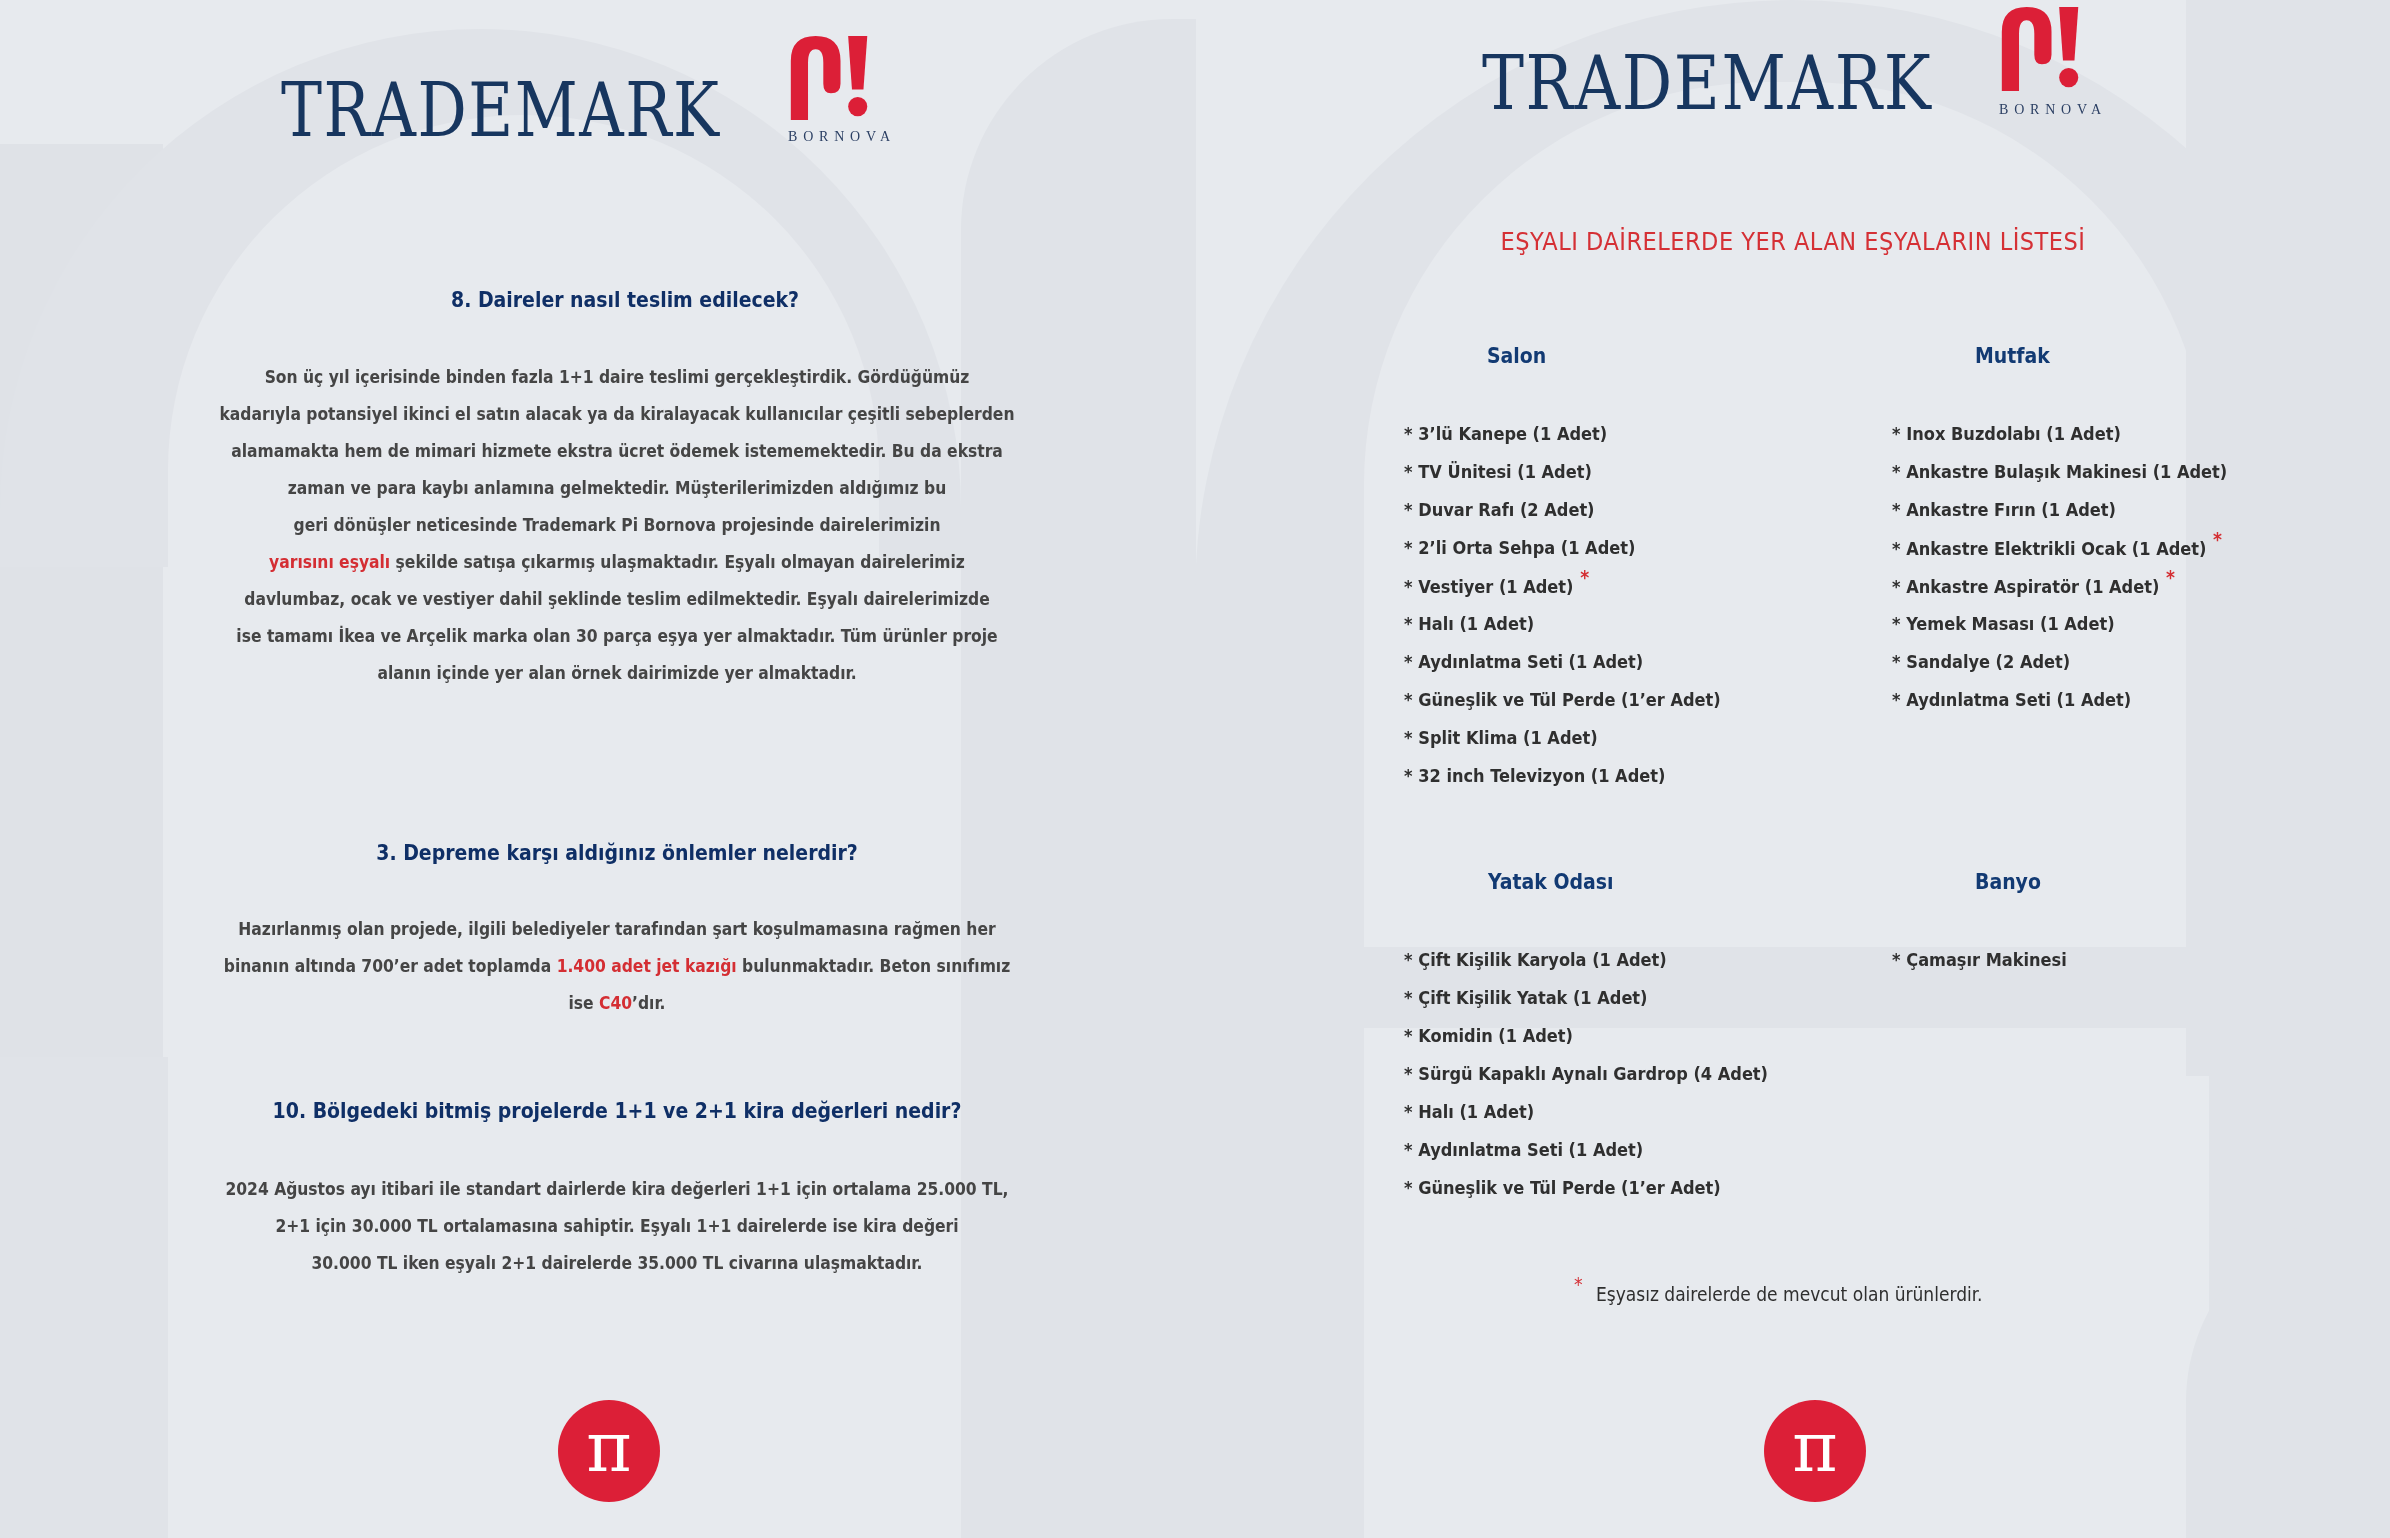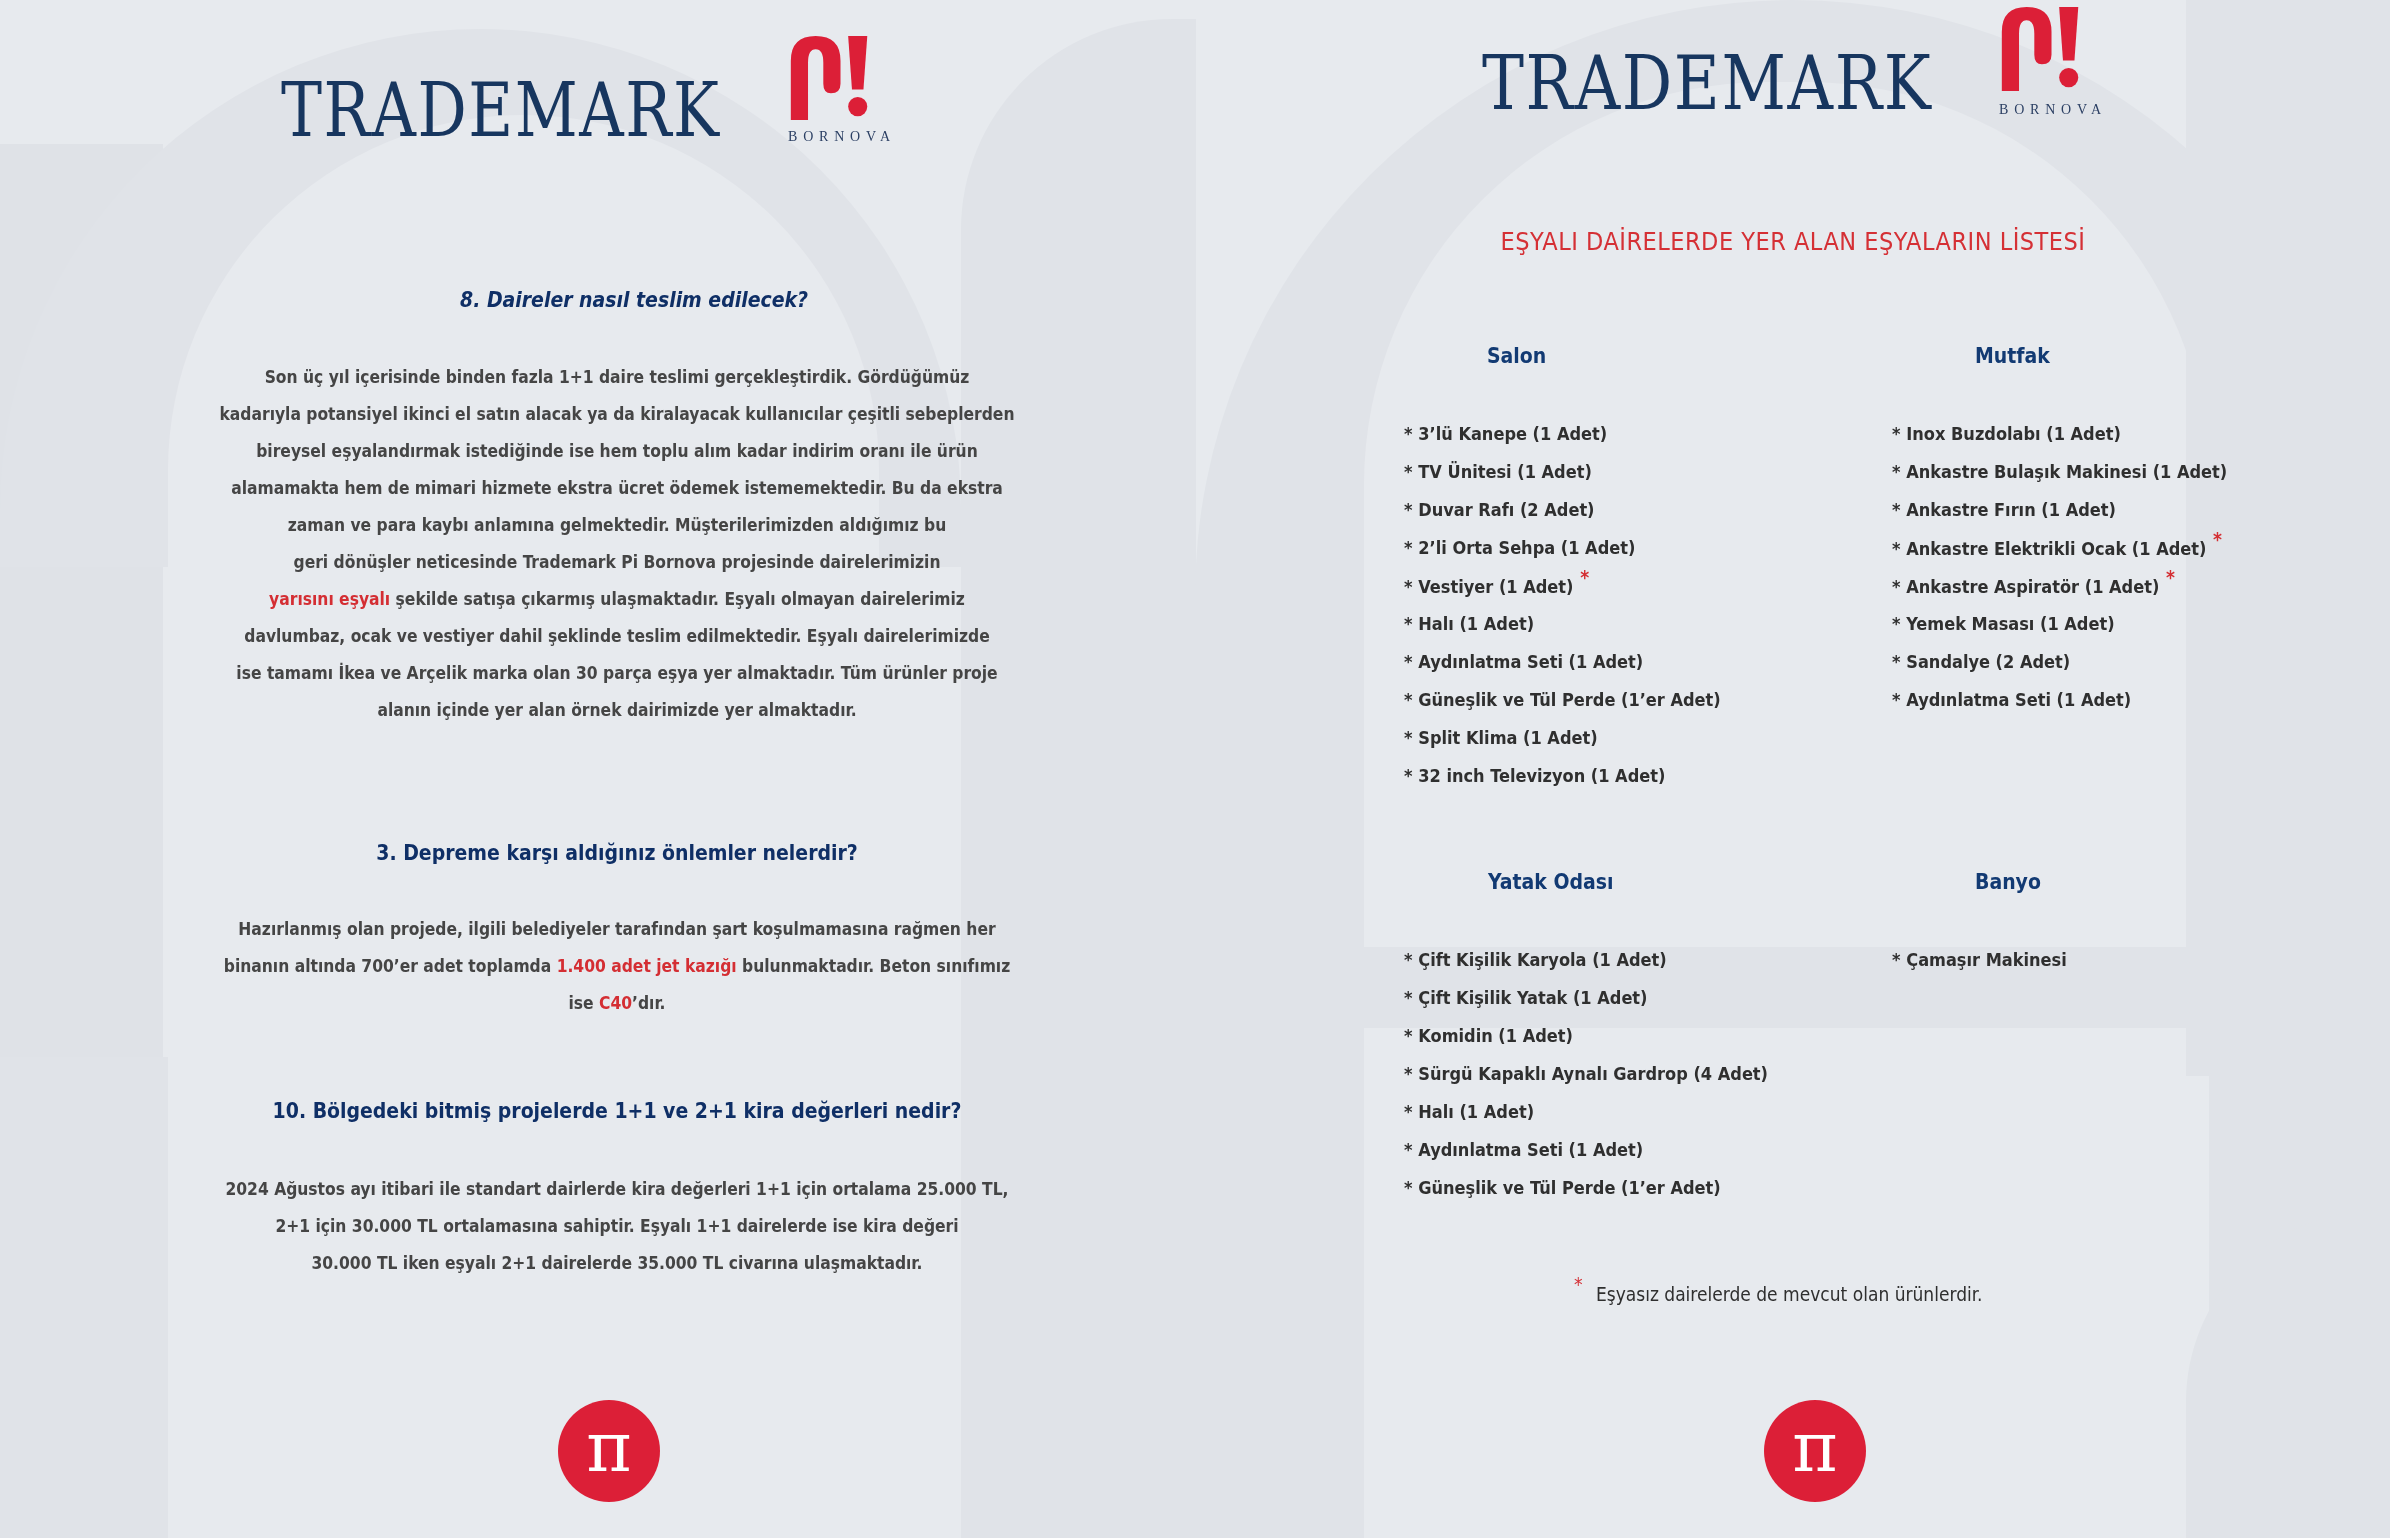--- a/index.html
+++ b/index.html
@@ -90,25 +90,24 @@
   <div class="logo" style="left:281px;top:58px;width:596px;height:96px;">
     <span class="wordmark" style="font-size:75px;top:7.7px;transform:scaleX(0.82);">TRADEMARK</span>
     <svg class="pimark" width="86" height="86" viewBox="0 0 90 90" style="left:506px;top:-24px;">
       <path d="M4 90 V28 Q4 2 30 2 Q56 2 56 28 V52 Q56 62 46 62 Q38 62 38 52 V30 Q38 16 30 16 Q22 16 22 30 V90 Z" fill="#dc1f37"></path>
       <path d="M64 2 H84 L80 58 H68 Z" fill="#dc1f37"></path>
       <circle cx="74" cy="76" r="10" fill="#dc1f37"></circle>
     </svg>
     <span class="bornova" style="left:507px;top:71px;">BORNOVA</span>
   </div>
 
-  <div class="q-heading" style="top:288px;left:17px;width:1234px;font-style:italic;">8. Daireler nasıl teslim edilecek?</div>
+  <div class="q-heading" style="top:288px;left:8px;width:1234px;">8. Daireler nasıl teslim edilecek?</div>
   <div class="para" id="para-0" style="top:359px;">
       <span class="line"><span>Son üç yıl içerisinde binden fazla 1+1 daire teslimi gerçekleştirdik. Gördüğümüz</span></span>
       <span class="line"><span>kadarıyla potansiyel ikinci el satın alacak ya da kiralayacak kullanıcılar çeşitli sebeplerden</span></span>
-      <span class="line"><span>bireysel eşyalandırmak istediğinde ise hem toplu alım kadar indirim oranı ile ürün</span></span>
       <span class="line"><span>alamamakta hem de mimari hizmete ekstra ücret ödemek istememektedir. Bu da ekstra</span></span>
       <span class="line"><span>zaman ve para kaybı anlamına gelmektedir. Müşterilerimizden aldığımız bu</span></span>
       <span class="line"><span>geri dönüşler neticesinde Trademark Pi Bornova projesinde dairelerimizin</span></span>
       <span class="line"><span class="hl">yarısını eşyalı</span><span> şekilde satışa çıkarmış ulaşmaktadır. Eşyalı olmayan dairelerimiz</span></span>
       <span class="line"><span>davlumbaz, ocak ve vestiyer dahil şeklinde teslim edilmektedir. Eşyalı dairelerimizde</span></span>
       <span class="line"><span>ise tamamı İkea ve Arçelik marka olan 30 parça eşya yer almaktadır. Tüm ürünler proje</span></span>
       <span class="line"><span>alanın içinde yer alan örnek dairimizde yer almaktadır.</span></span>
     </div>
 
   <div class="q-heading" style="top:841px;left:0;width:1234px;">3. Depreme karşı aldığınız önlemler nelerdir?</div>

